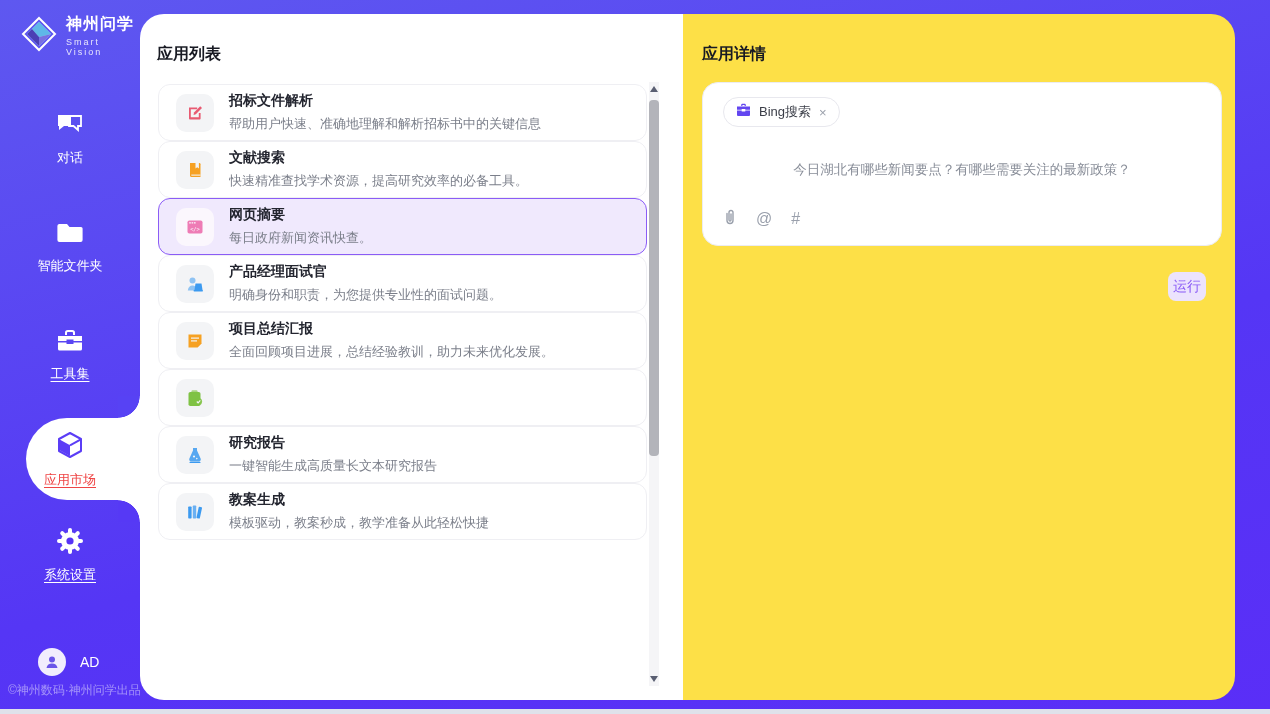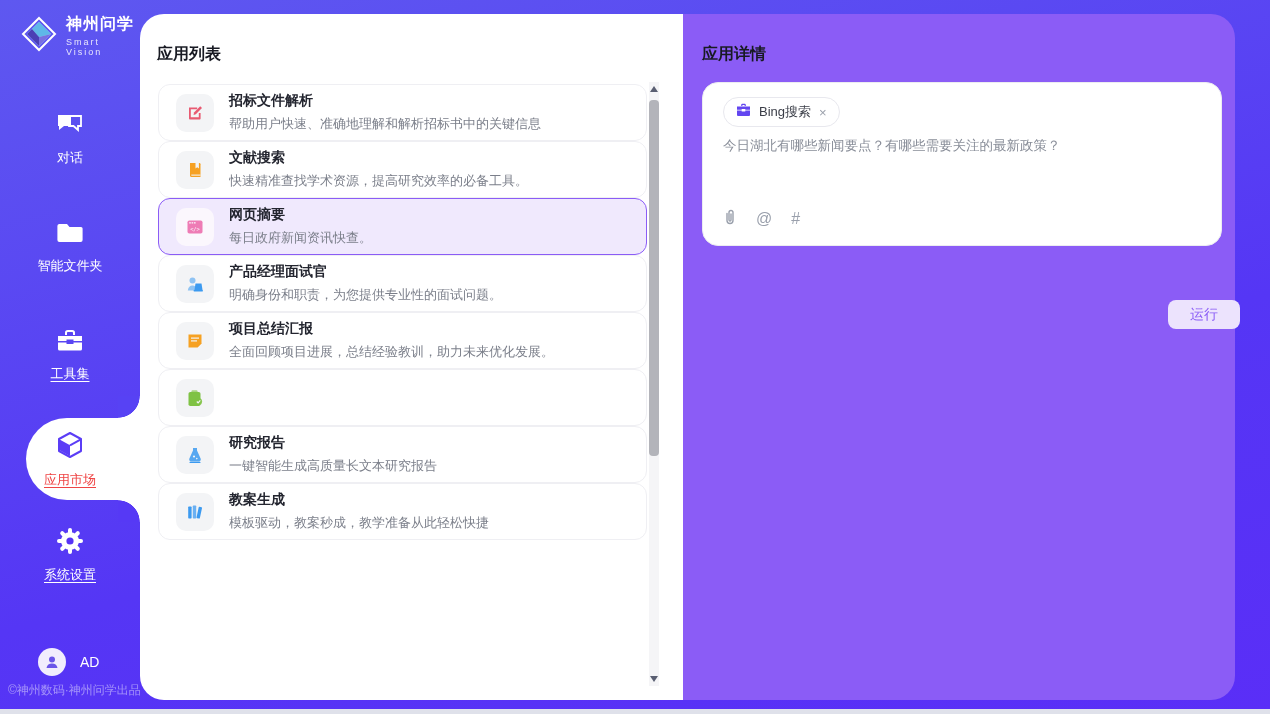--- a/index.html
+++ b/index.html
@@ -54,34 +54,34 @@
   .card-desc { font-size:13px; color:#7b7f8a; white-space:nowrap; overflow:hidden; }
   
   .vscroll { position:absolute; left:509px; top:68px; width:10px; height:604px; background:#f5f5f7; }
   .sb-up, .sb-down { position:absolute; left:1px; width:0; height:0; border-left:4px solid transparent; border-right:4px solid transparent; }
   .sb-up { top:4px; border-bottom:6px solid #5a5f72; }
   .sb-down { bottom:4px; border-top:6px solid #5a5f72; }
   .sb-thumb { position:absolute; left:0; top:18px; width:10px; height:356px; background:#b3b4ba; border-radius:4px; }
 
   
   .detail-panel { position:absolute; left:683px; top:14px; width:552px; height:686px;
-                  background:#8b5cf6; border-radius:0 24px 24px 0; }
+                  background:#fde047; border-radius:0 24px 24px 0; }
   .detail-panel .panel-title { position:absolute; left:19px; top:30px; }
   .detail-card { position:absolute; left:19px; top:68px; width:520px; height:164px; background:#fff;
                  border:1px solid #ececf1; border-radius:16px; padding:14px 20px; }
   .chip { display:inline-flex; align-items:center; gap:8px; height:30px; padding:0 12px;
           border:1px solid #e8e8ee; border-radius:16px; background:#fff; }
   .chip-label { font-size:13px; color:#3a3d47; }
   .chip-close { font-size:13px; color:#9ba0ab; cursor:pointer; }
-  .query-text { margin-top:10px; font-size:13.5px; color:#888d98; }
+  .query-text { margin-top:34px; font-size:13.5px; color:#888d98;text-align:center; }
   .attach-row { position:absolute; left:20px; bottom:16px; display:flex; align-items:center; gap:19px; }
   .glyph-btn { font-size:16px; color:#9aa0ac; cursor:pointer; line-height:1; }
-  .run-btn { position:absolute; left:1168px; top:272px; width:72px; height:29px; background:#ece3fd;
+  .run-btn { position:absolute; left:1168px; top:272px; width:38px; height:29px; background:#ece3fd;
              color:#8a5cf6; font-size:14px; border:none; border-radius:8px; cursor:pointer;
-             font-family:inherit; display:flex; align-items:center; justify-content:center;margin-top:28px; }
+             font-family:inherit; display:flex; align-items:center; justify-content:center; }
 </style>
 </head>
 <body>
 
 <div class="sidebar">
   <div class="logo">
     <span>
       <svg width="38" height="38" viewBox="0 0 38 38">
         <polygon points="19,3 35,19 19,35 3,19" fill="none" stroke="#ffffff" stroke-width="2"></polygon>
         <polygon points="19,7 31,19 19,31 7,19" fill="#9fd8f5"></polygon>

